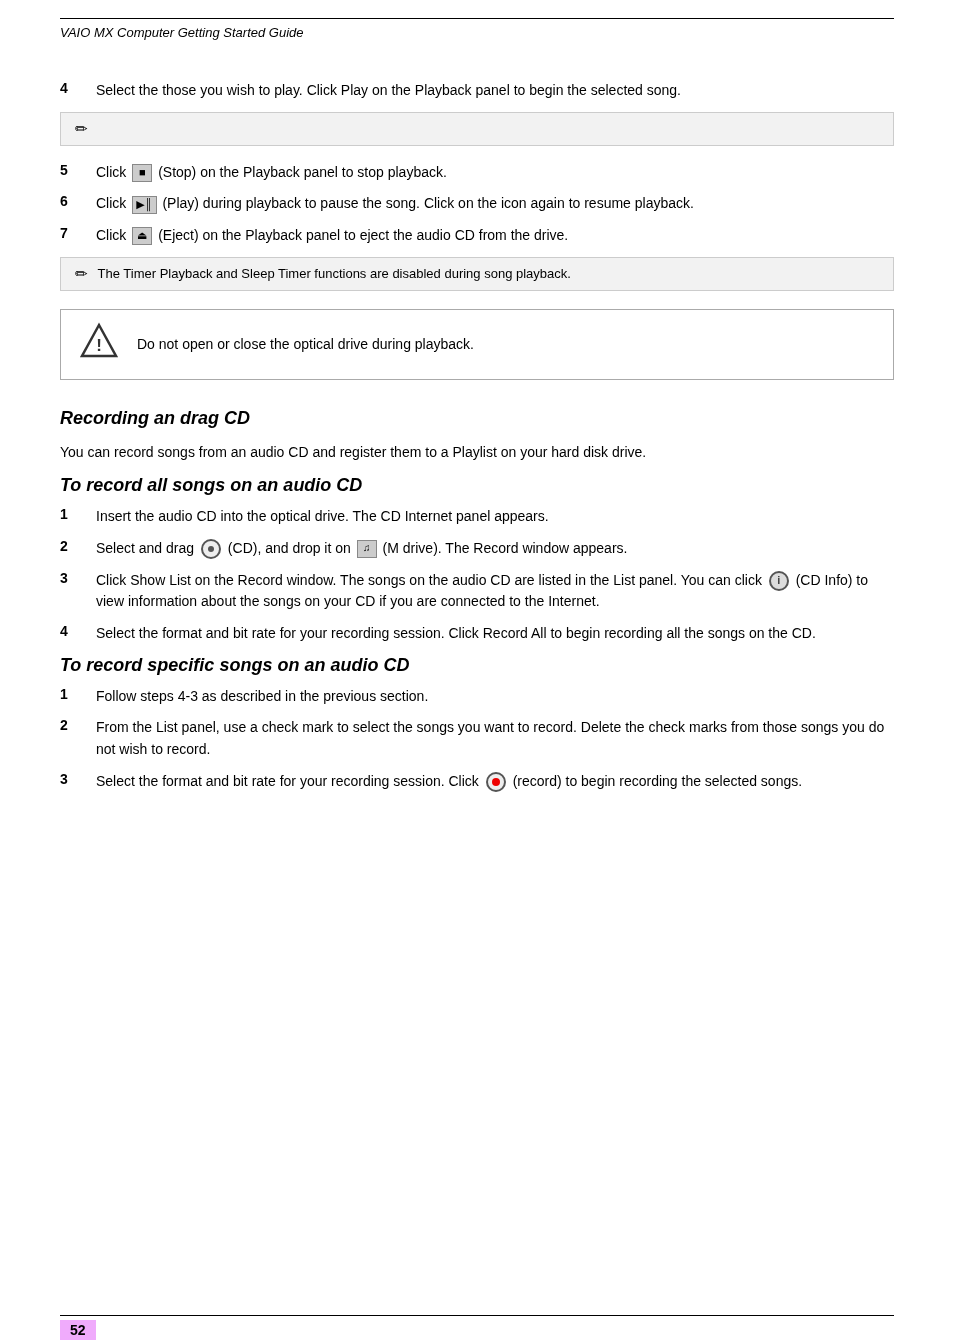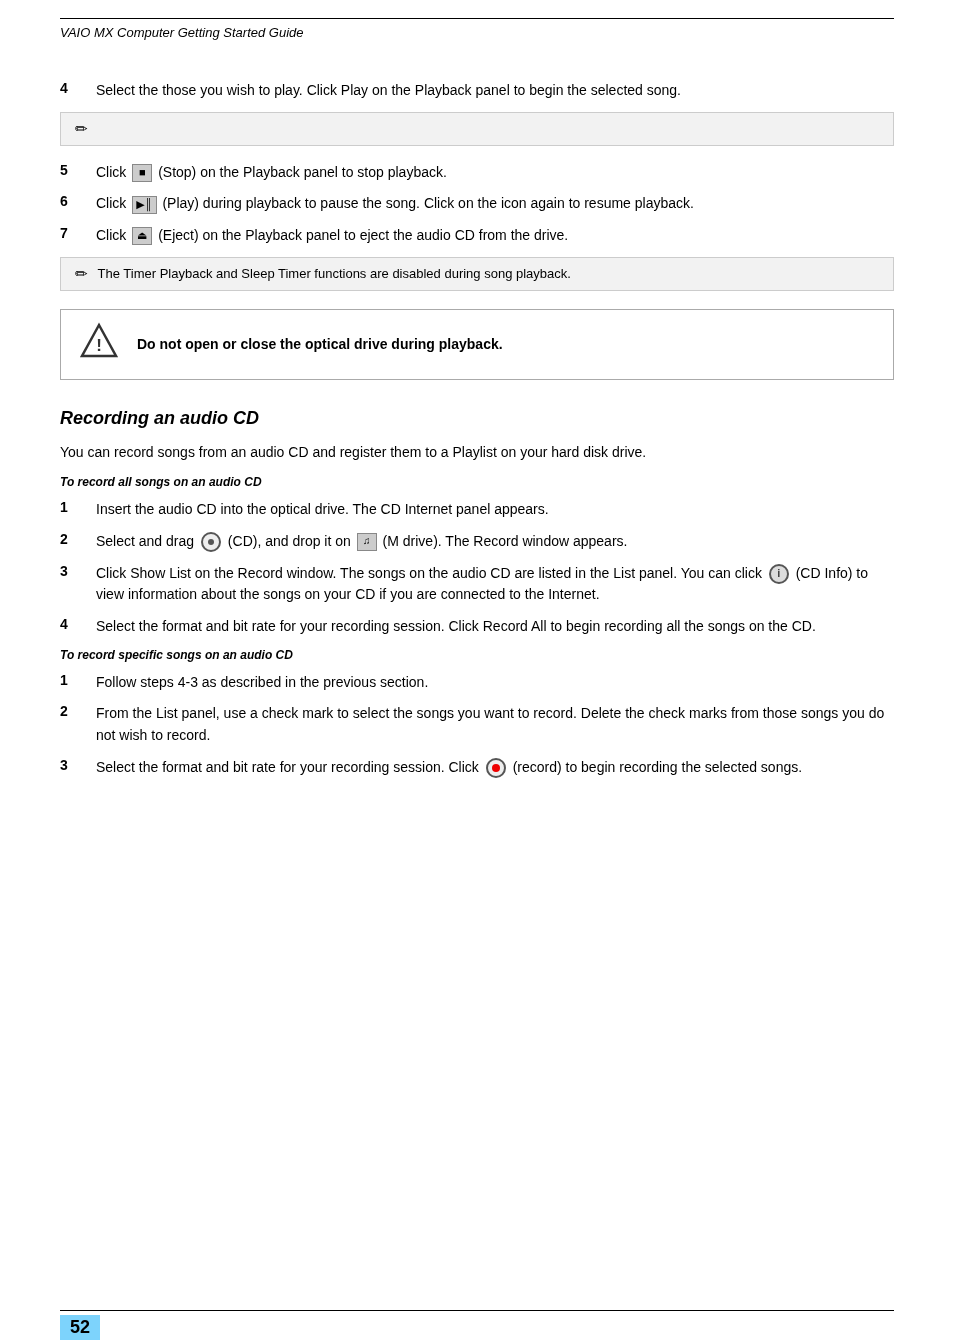--- a/index.html
+++ b/index.html
@@ -63,39 +63,39 @@
       gap: 18px;
     }
     .warning-icon {
       font-size: 28px;
       color: #333;
       flex-shrink: 0;
       width: 40px;
       text-align: center;
     }
     .warning-text {
-      font-weight: bold;
+      font-weight: normal;
       font-size: 14px;
       text-align: right;
     }
     .section-heading {
       font-style: italic;
       font-weight: bold;
       font-size: 18px;
       margin-bottom: 12px;
     }
     .section-intro {
       font-size: 14px;
       line-height: 1.6;
       margin-bottom: 12px;
     }
     .subsection-heading {
       font-style: italic;
       font-weight: bold;
-      font-size: 12px;
+      font-size: 18px;
       margin-bottom: 10px;
       margin-top: 6px;
     }
     .inline-icon {
       display: inline-block;
       vertical-align: middle;
       margin: 0 3px;
     }
     
     .icon-cd {
@@ -169,23 +169,23 @@
       height: 18px;
       min-width: 20px;
       text-align: center;
     }
     .footer-rule {
       border-top: 1.5px solid #000;
       margin-top: 40px;
     }
     .page-number {
       font-weight: bold;
-      font-size: 18px;
+      font-size: 14px;
       margin-top: 4px;
-      background: #7dd3fc;
+      background: #f0abfc;
       display: inline-block;
       padding: 2px 10px;
     }
   </style>
 </head>
 <body>
 
 <div class="page-container">
 
   <div class="top-rule"></div>
@@ -236,21 +236,21 @@
     <div class="warning-icon">
       
       <svg width="38" height="38" viewBox="0 0 38 38">
         <polygon points="19,3 36,34 2,34" fill="none" stroke="#333" stroke-width="2.5"></polygon>
         <text x="19" y="29" text-anchor="middle" font-size="17" font-weight="bold" fill="#333">!</text>
       </svg>
     </div>
     <div class="warning-text">Do not open or close the optical drive during playback.</div>
   </div>
 
-  <div class="section-heading">Recording an audio CD</div>
+  <div class="section-heading">Recording an drag CD</div>
   <div class="section-intro">You can record songs from an audio CD and register them to a Playlist on your hard disk drive.</div>
 
   <div class="subsection-heading">To record all songs on an audio CD</div>
 
   <div class="step-row">
     <div class="step-num"><strong>1</strong></div>
     <div class="step-text">Insert the audio CD into the optical drive. The CD Internet panel appears.</div>
   </div>
 
   <div class="step-row">

